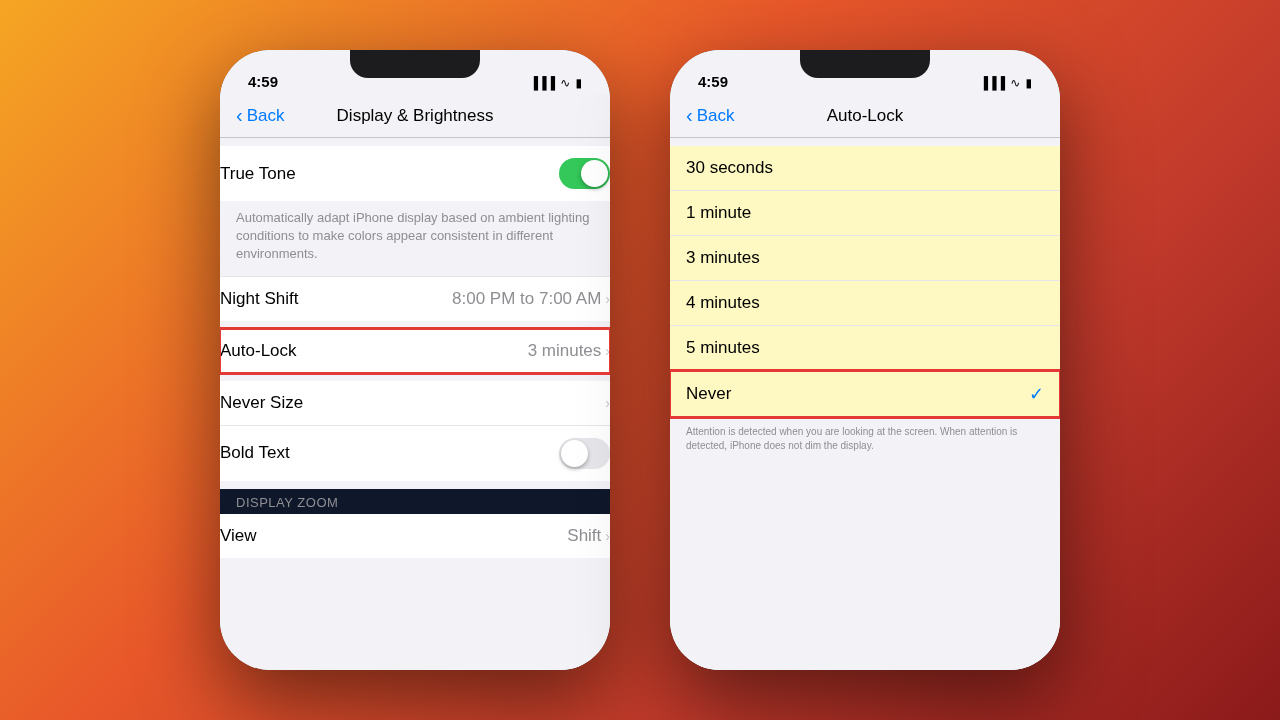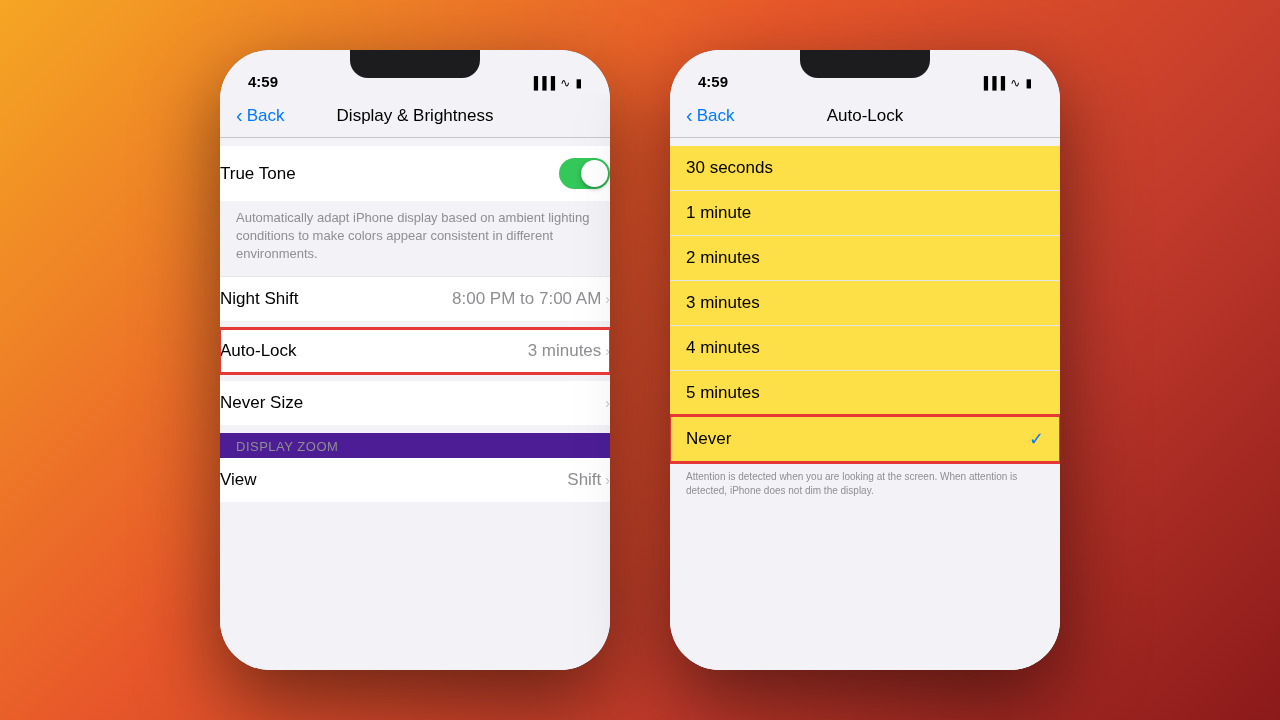--- a/index.html
+++ b/index.html
@@ -216,30 +216,30 @@
       position: relative;
     }
 
     
     .section-header-label {
       padding: 6px 16px 4px;
       font-size: 13px;
       color: #8e8e93;
       text-transform: uppercase;
       letter-spacing: 0.5px;
-      background: #4c1d95;
+      background: #0f172a;
     }
 
     
     .autolock-option {
       display: flex;
       align-items: center;
       justify-content: space-between;
       padding: 12px 16px;
-      background: #fde047;
+      background: #fef9c3;
       border-bottom: 1px solid #e5e5ea;
       min-height: 44px;
     }
 
     .autolock-option:last-child {
       border-bottom: none;
     }
 
     .autolock-label {
       font-size: 17px;
@@ -344,20 +344,26 @@
 
           <div style="height:8px; background:#f2f2f7;"></div>
 
           <div class="section">
             <div class="setting-row">
               <span class="setting-label">Never Size</span>
               <div class="setting-value">
                 <span class="chevron-right">›</span>
               </div>
             </div>
+            <div class="setting-row">
+              <span class="setting-label">Bold Text</span>
+              <div class="toggle off">
+                <div class="toggle-knob"></div>
+              </div>
+            </div>
           </div>
 
           <div style="height:8px; background:#f2f2f7;"></div>
 
           <div class="section-header-label">DISPLAY ZOOM</div>
           <div class="section">
             <div class="setting-row">
               <span class="setting-label">View</span>
               <div class="setting-value">
                 <span>Shift</span>
@@ -397,23 +403,20 @@
         <div class="settings-content">
           <div style="height:8px; background:#f2f2f7;"></div>
           <div class="section">
             <div class="autolock-option">
               <span class="autolock-label">30 seconds</span>
             </div>
             <div class="autolock-option">
               <span class="autolock-label">1 minute</span>
             </div>
             <div class="autolock-option">
-              <span class="autolock-label">2 minutes</span>
-            </div>
-            <div class="autolock-option">
               <span class="autolock-label">3 minutes</span>
             </div>
             <div class="autolock-option">
               <span class="autolock-label">4 minutes</span>
             </div>
             <div class="autolock-option">
               <span class="autolock-label">5 minutes</span>
             </div>
             <div class="autolock-option never-row">
               <span class="autolock-label">Never</span>

